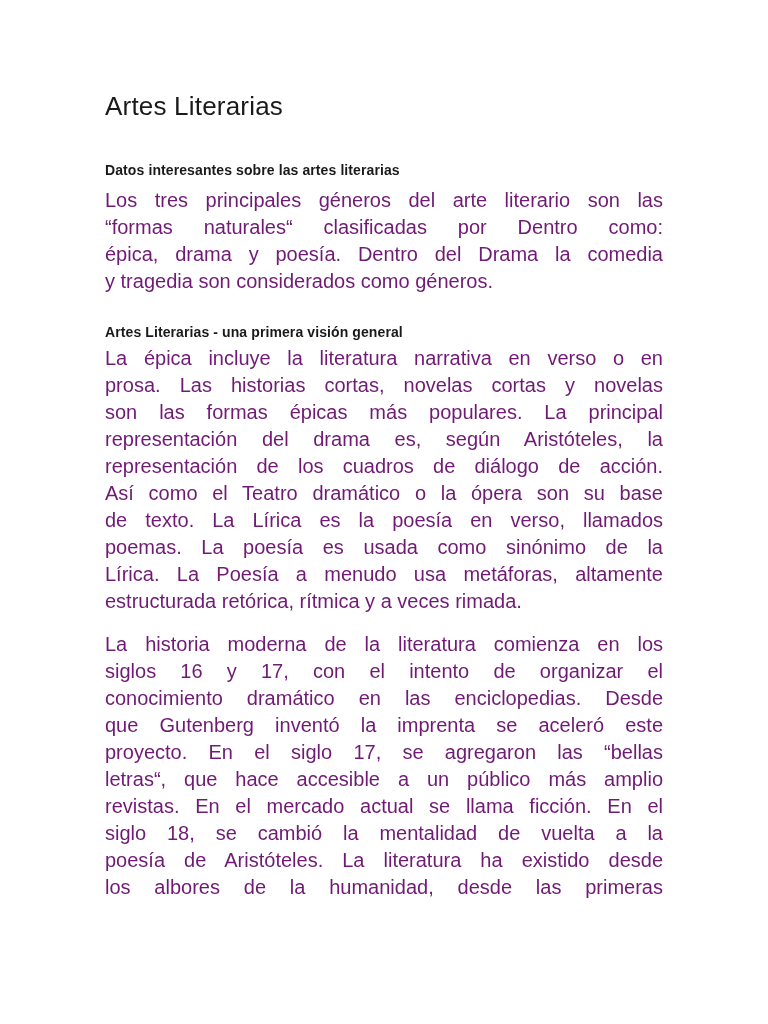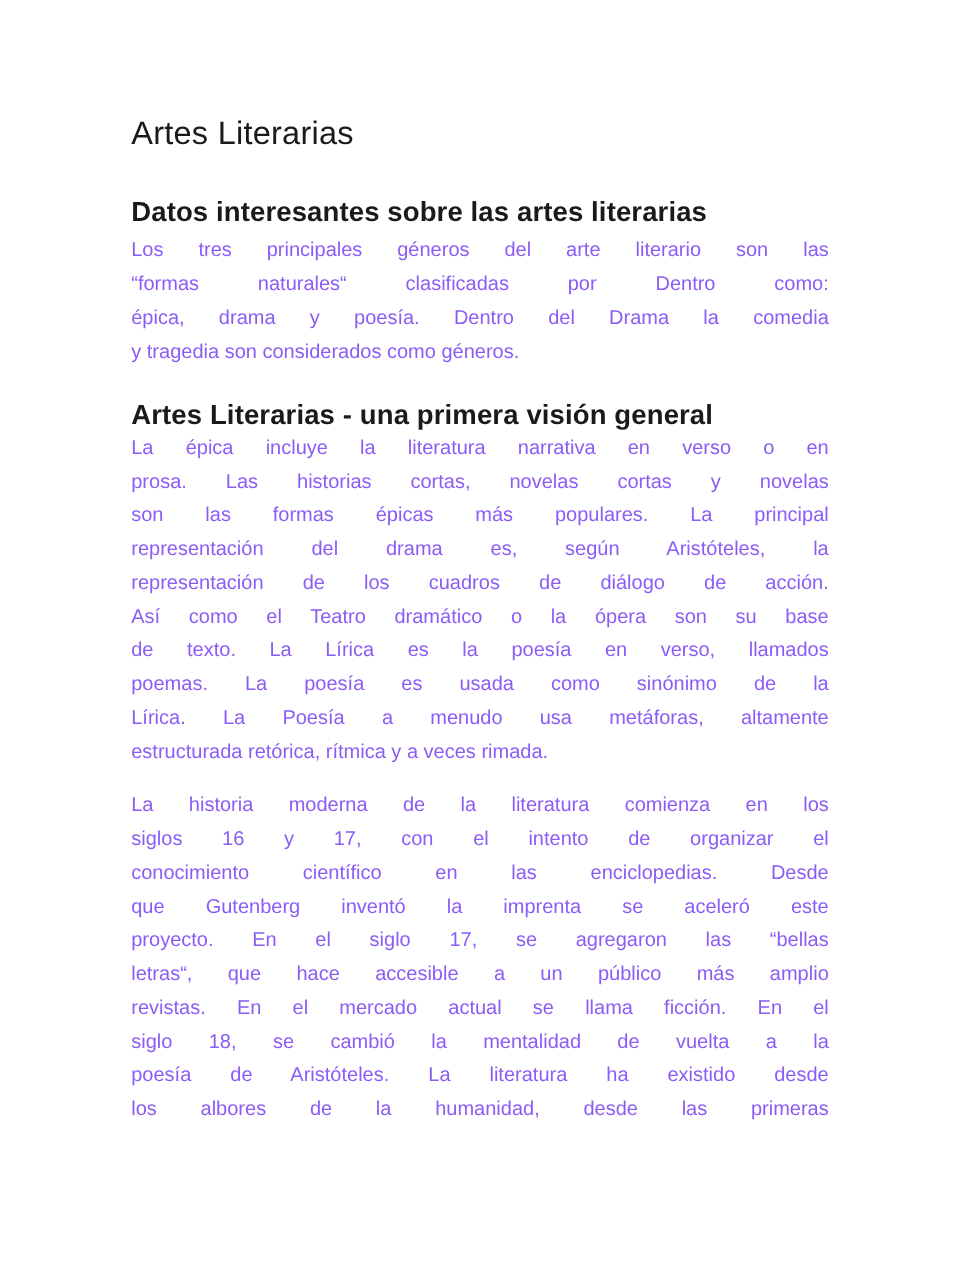--- a/index.html
+++ b/index.html
@@ -24,29 +24,29 @@
   }
   .doc-title {
     margin-top: 90px;
     font-size: 26px;
     font-weight: 400;
     line-height: 32px;
     letter-spacing: 0.2px;
     color: #1a1a1a;
   }
   .sub-heading {
-    font-size: 22px;
+    font-size: 14px;
     font-weight: 700;
     line-height: 22px;
     letter-spacing: 0.1px;
     color: #1a1a1a;
   }
   .intro-heading { margin-top: 37px; }
   .overview-heading { margin-top: 26px; }
-  .para { font-size: 16px; color: #8b5cf6; }
+  .para { font-size: 20px; color: #701a75; }
   .para-1 { margin-top: 6px; }
   .para-2 { margin-top: 2px; }
   .para-3 { margin-top: 16px; }
   .tline {
     line-height: 27px;
     text-align: justify;
     text-align-last: justify;
   }
   .tline.lastline {
     text-align-last: left;
@@ -80,21 +80,21 @@
       <div class="tline">Así como el Teatro dramático o la ópera son su base</div>
       <div class="tline">de texto. La Lírica es la poesía en verso, llamados</div>
       <div class="tline">poemas. La poesía es usada como sinónimo de la</div>
       <div class="tline">Lírica. La Poesía a menudo usa metáforas, altamente</div>
       <div class="tline lastline">estructurada retórica, rítmica y a veces rimada.</div>
     </div>
 
     <div class="para para-3">
       <div class="tline">La historia moderna de la literatura comienza en los</div>
       <div class="tline">siglos 16 y 17, con el intento de organizar el</div>
-      <div class="tline">conocimiento científico en las enciclopedias. Desde</div>
+      <div class="tline">conocimiento dramático en las enciclopedias. Desde</div>
       <div class="tline">que Gutenberg inventó la imprenta se aceleró este</div>
       <div class="tline">proyecto. En el siglo 17, se agregaron las “bellas</div>
       <div class="tline">letras“, que hace accesible a un público más amplio</div>
       <div class="tline">revistas. En el mercado actual se llama ficción. En el</div>
       <div class="tline">siglo 18, se cambió la mentalidad de vuelta a la</div>
       <div class="tline">poesía de Aristóteles. La literatura ha existido desde</div>
       <div class="tline">los albores de la humanidad, desde las primeras</div>
     </div>
 
   </div>

